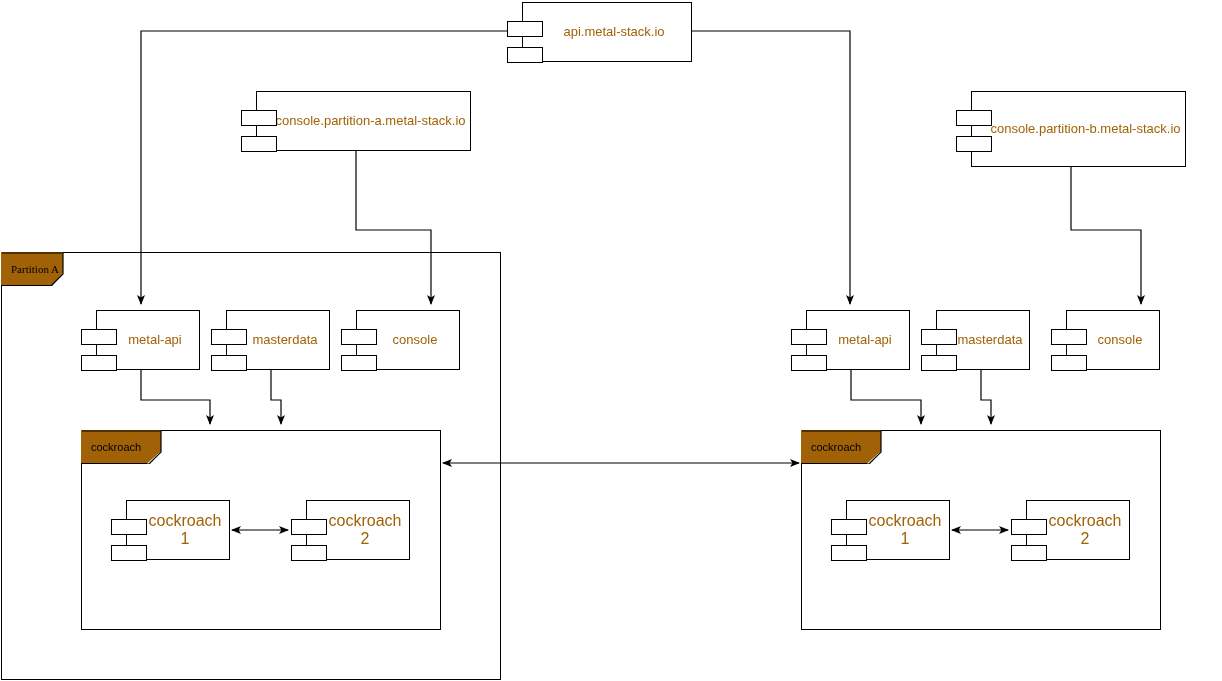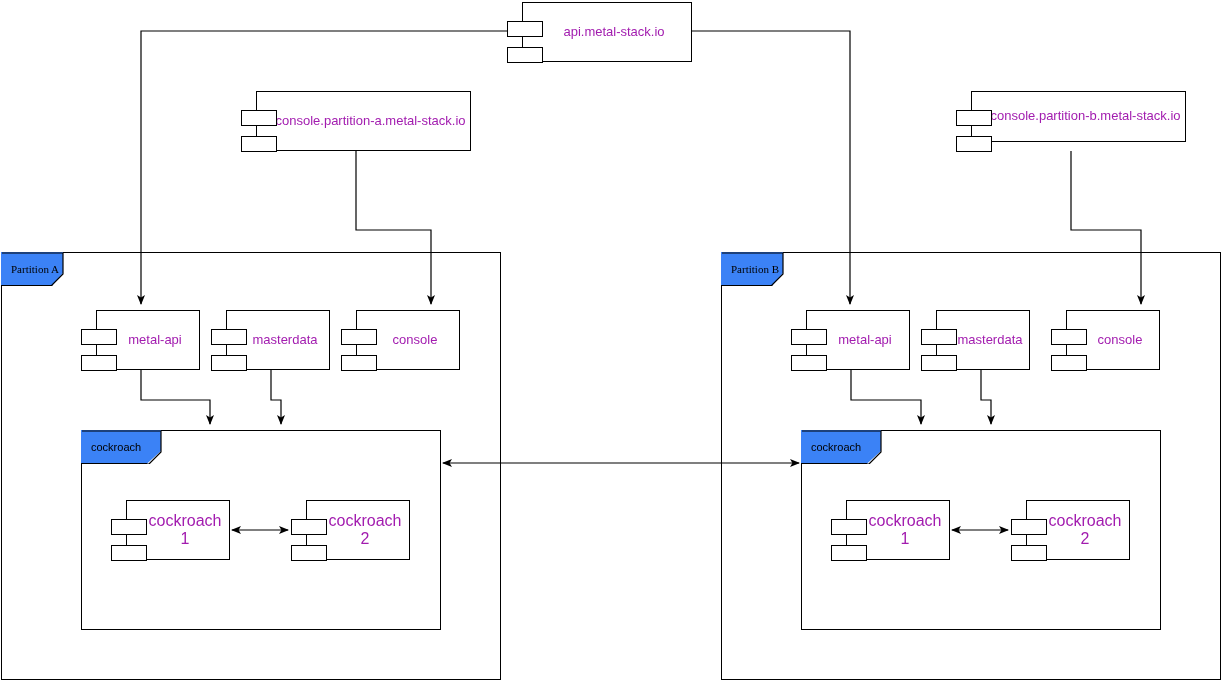--- a/index.html
+++ b/index.html
@@ -32,21 +32,21 @@
     box-sizing: border-box;
     border: 1px solid #000000;
     background: #ffffff;
     display: flex;
     align-items: center;
   }
   .component > .comp-label {
     display: block;
     width: 100%;
     text-align: center;
-    color: #a21caf;
+    color: #a16207;
     line-height: 1.15;
     padding-left: 18px;
     padding-right: 4px;
     box-sizing: border-box;
   }
   
   .tab {
     position: absolute;
     box-sizing: border-box;
     width: 36px;
@@ -64,21 +64,21 @@
     box-sizing: border-box;
     border: 1px solid #000000;
     background: transparent;
   }
   .frame-tab {
     position: absolute;
     left: -1px;
     top: -1px;
     height: 34px;
     box-sizing: border-box;
-    background: #3b82f6;
+    background: #a16207;
     border: 1px solid #000000;
     border-top: none;
     border-left: none;
     border-right: none;
     
     -webkit-clip-path: polygon(0 0, 100% 0, 100% 62%, 82% 100%, 0 100%);
     clip-path: polygon(0 0, 100% 0, 100% 62%, 82% 100%, 0 100%);
     display: flex;
     align-items: center;
   }
@@ -153,28 +153,20 @@
 
   <div class="frame serif-tab" style="left:1px; top:252px; width:500px; height:428px;">
     <div class="frame-tab" style="width:62px;">
       <span class="frame-tab-text">Partition A</span>
     </div>
     <svg class="frame-tab-border" width="64" height="36">
       <path d="M1,1 L62,1 L62,22 L50,34 L1,34" fill="none" stroke="#000000" stroke-width="1.2"></path>
     </svg>
   </div>
 
-  <div class="frame serif-tab" style="left:721px; top:252px; width:500px; height:428px;">
-    <div class="frame-tab" style="width:62px;">
-      <span class="frame-tab-text">Partition B</span>
-    </div>
-    <svg class="frame-tab-border" width="64" height="36">
-      <path d="M1,1 L62,1 L62,22 L50,34 L1,34" fill="none" stroke="#000000" stroke-width="1.2"></path>
-    </svg>
-  </div>
 
   <div class="frame sans-tab" style="left:81px; top:430px; width:360px; height:200px;">
     <div class="frame-tab" style="width:80px;">
       <span class="frame-tab-text">cockroach</span>
     </div>
     <svg class="frame-tab-border" width="84" height="36">
       <path d="M1,1 L80,1 L80,22 L68,34 L1,34" fill="none" stroke="#000000" stroke-width="1.2"></path>
     </svg>
   </div>
 
@@ -192,21 +184,21 @@
     <span class="tab tab-bottom"></span>
     <span class="comp-label fs-13">api.metal-stack.io</span>
   </div>
 
   <div class="component" style="left:256px; top:91px; width:215px; height:60px;">
     <span class="tab tab-top"></span>
     <span class="tab tab-bottom"></span>
     <span class="comp-label fs-13">console.partition-a.metal-stack.io</span>
   </div>
 
-  <div class="component" style="left:971px; top:91px; width:215px; height:51px;">
+  <div class="component" style="left:971px; top:91px; width:215px; height:76px;">
     <span class="tab tab-top"></span>
     <span class="tab tab-bottom"></span>
     <span class="comp-label fs-13">console.partition-b.metal-stack.io</span>
   </div>
 
   <div class="component" style="left:96px; top:310px; width:104px; height:60px;">
     <span class="tab tab-top"></span>
     <span class="tab tab-bottom"></span>
     <span class="comp-label fs-13">metal-api</span>
   </div>

